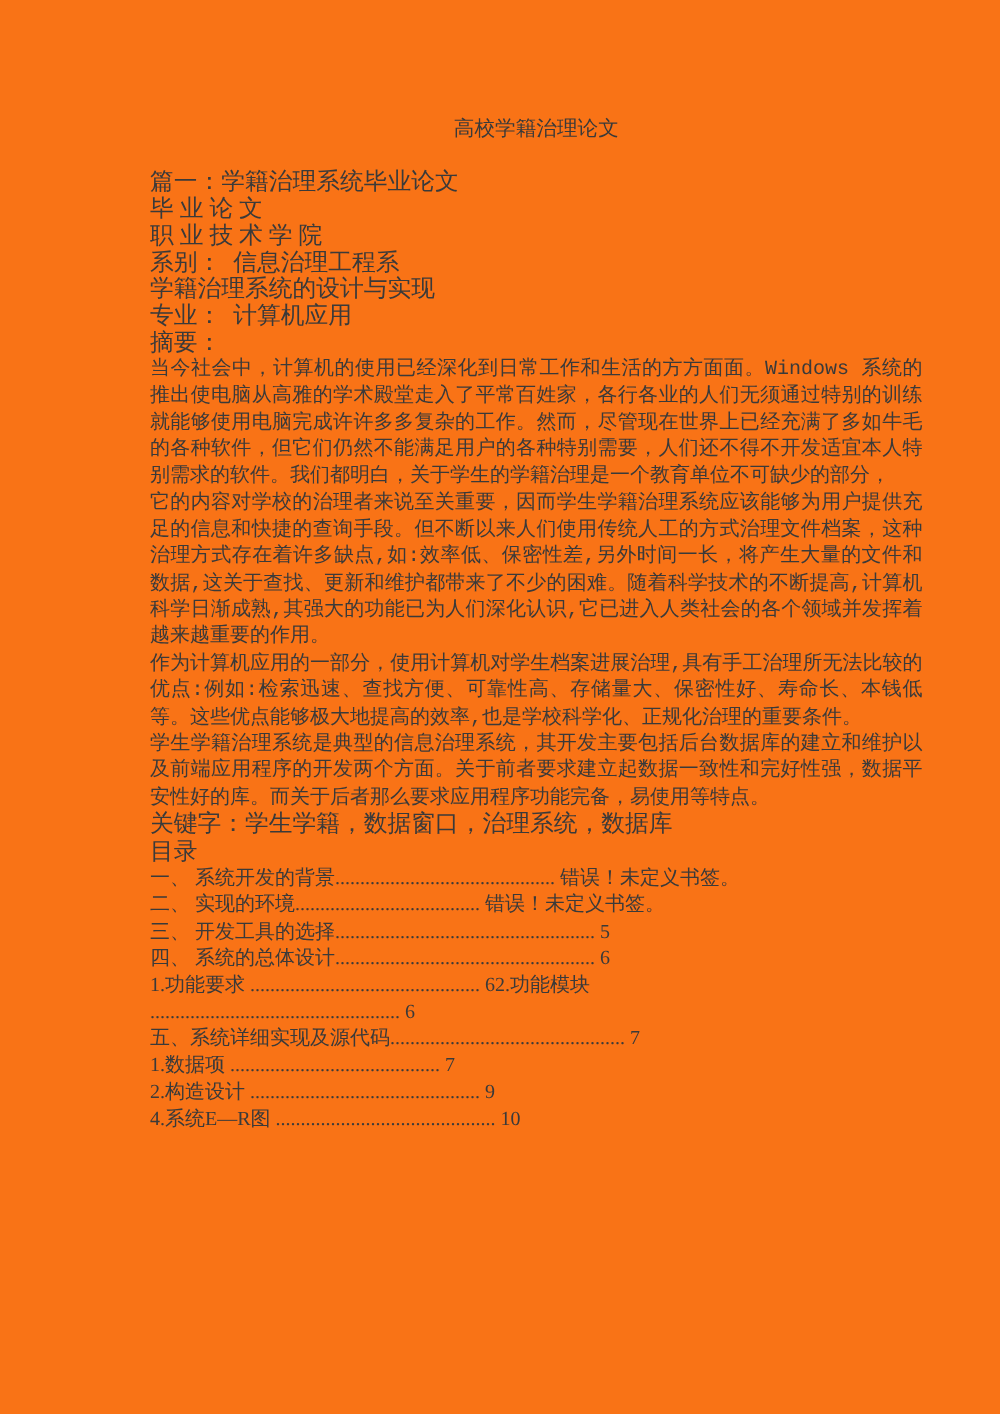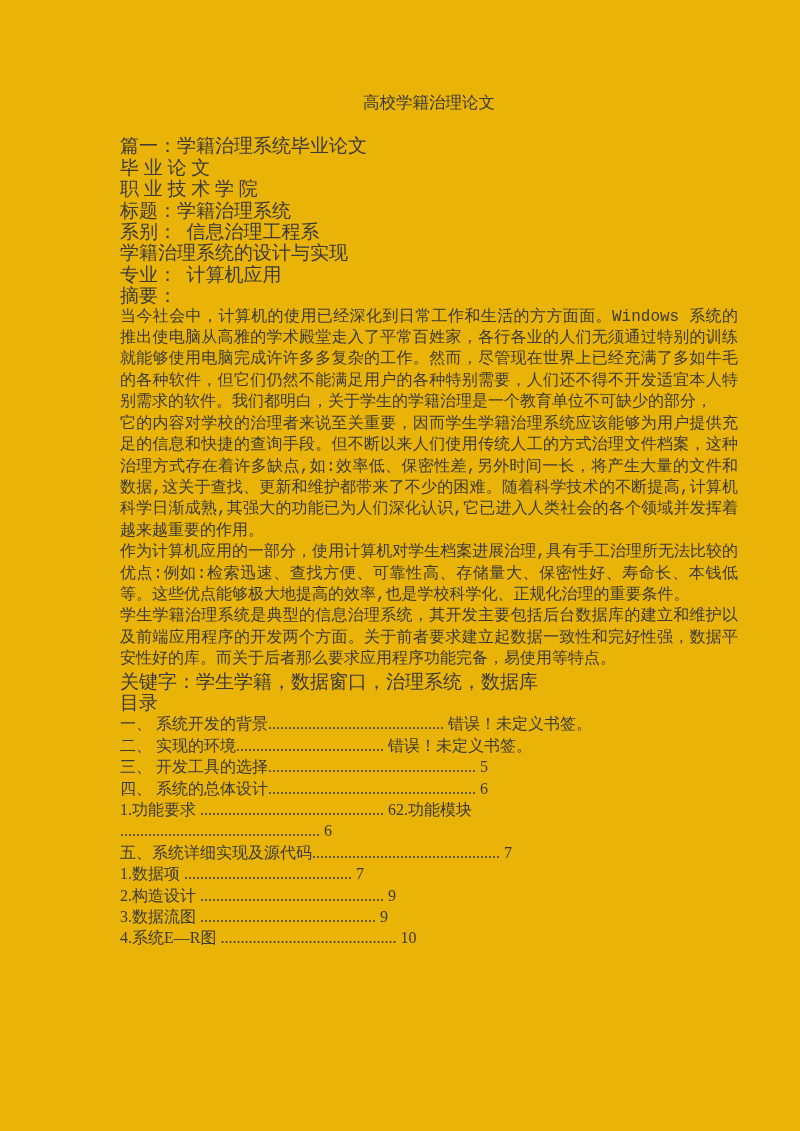--- a/index.html
+++ b/index.html
@@ -11,21 +11,21 @@
     width: 800px;
     min-height: 1131px;
     font-family: "Liberation Serif", "DejaVu Serif", serif;
     color: #3a3a3a;
   }
   .page {
     width: 800px;
     min-height: 1131px;
     box-sizing: border-box;
     padding: 92px 62px 60px 120px;
-    background: #eab308;
+    background: #f97316;
   }
   .doc-title {
     text-align: center;
     font-size: 16.5px;
     line-height: 21.4px;
     margin-bottom: 22px;
     white-space: pre-wrap;
   }
   .line {
     font-size: 19px;
@@ -48,21 +48,20 @@
 </style>
 </head>
 <body>
 
 <div class="page">
   <div class="doc-title">高校学籍治理论文</div>
 
   <div class="line">篇一：学籍治理系统毕业论文</div>
   <div class="line">毕 业 论 文</div>
   <div class="line">职 业 技 术 学 院</div>
-  <div class="line">标题：学籍治理系统</div>
   <div class="line">系别：  信息治理工程系</div>
   <div class="line">学籍治理系统的设计与实现</div>
   <div class="line">专业：  计算机应用</div>
   <div class="line">摘要：</div>
 
   <div class="para">当今社会中，计算机的使用已经深化到日常工作和生活的方方面面。Windows 系统的推出使电脑从高雅的学术殿堂走入了平常百姓家，各行各业的人们无须通过特别的训练就能够使用电脑完成许许多多复杂的工作。然而，尽管现在世界上已经充满了多如牛毛的各种软件，但它们仍然不能满足用户的各种特别需要，人们还不得不开发适宜本人特别需求的软件。我们都明白，关于学生的学籍治理是一个教育单位不可缺少的部分，</div>
   <div class="para">它的内容对学校的治理者来说至关重要，因而学生学籍治理系统应该能够为用户提供充足的信息和快捷的查询手段。但不断以来人们使用传统人工的方式治理文件档案，这种治理方式存在着许多缺点,如:效率低、保密性差,另外时间一长，将产生大量的文件和数据,这关于查找、更新和维护都带来了不少的困难。随着科学技术的不断提高,计算机科学日渐成熟,其强大的功能已为人们深化认识,它已进入人类社会的各个领域并发挥着越来越重要的作用。</div>
   <div class="para">作为计算机应用的一部分，使用计算机对学生档案进展治理,具有手工治理所无法比较的优点:例如:检索迅速、查找方便、可靠性高、存储量大、保密性好、寿命长、本钱低等。这些优点能够极大地提高的效率,也是学校科学化、正规化治理的重要条件。</div>
   <div class="para">学生学籍治理系统是典型的信息治理系统，其开发主要包括后台数据库的建立和维护以及前端应用程序的开发两个方面。关于前者要求建立起数据一致性和完好性强，数据平安性好的库。而关于后者那么要求应用程序功能完备，易使用等特点。</div>
 
@@ -71,15 +70,14 @@
   <div class="line">目录</div>
   <div class="toc-entry">一、 系统开发的背景............................................ 错误！未定义书签。</div>
   <div class="toc-entry">二、 实现的环境..................................... 错误！未定义书签。</div>
   <div class="toc-entry">三、 开发工具的选择.................................................... 5</div>
   <div class="toc-entry">四、 系统的总体设计.................................................... 6</div>
   <div class="toc-entry">1.功能要求 .............................................. 62.功能模块</div>
   <div class="toc-entry">.................................................. 6</div>
   <div class="toc-entry">五、系统详细实现及源代码............................................... 7</div>
   <div class="toc-entry">1.数据项 .......................................... 7</div>
   <div class="toc-entry">2.构造设计 .............................................. 9</div>
-  <div class="toc-entry">3.数据流图 ............................................ 9</div>
   <div class="toc-entry">4.系统E—R图 ............................................ 10</div>
 </div>
 
 </body></html>

